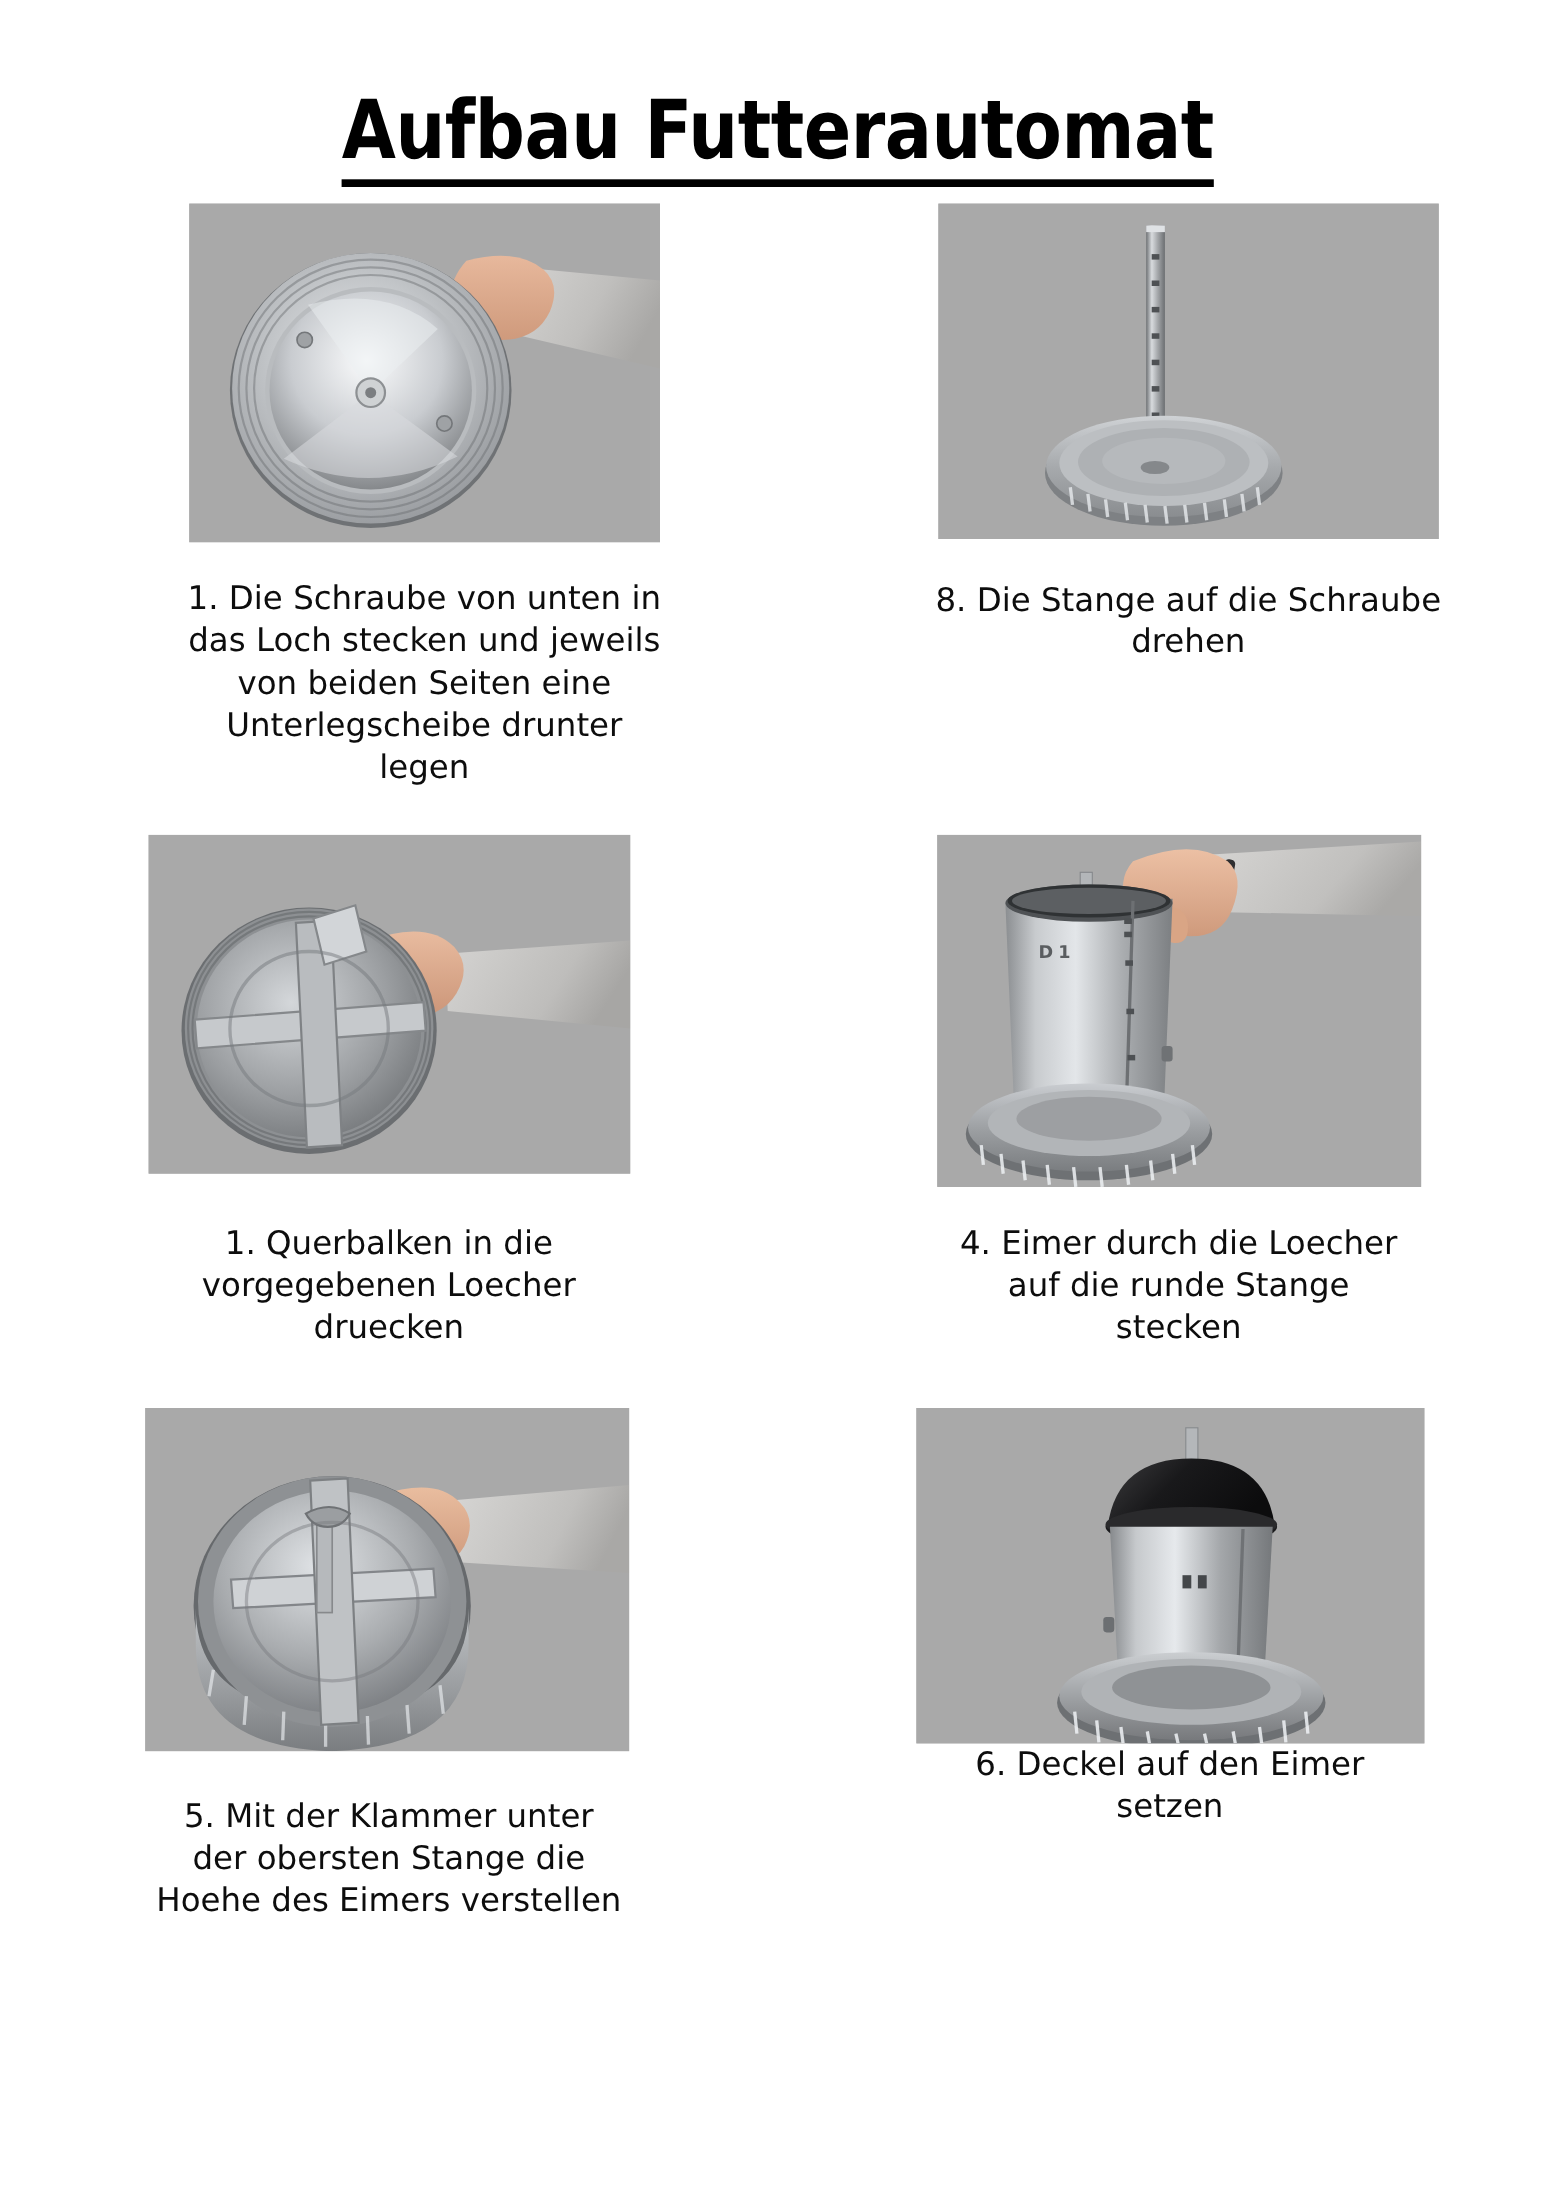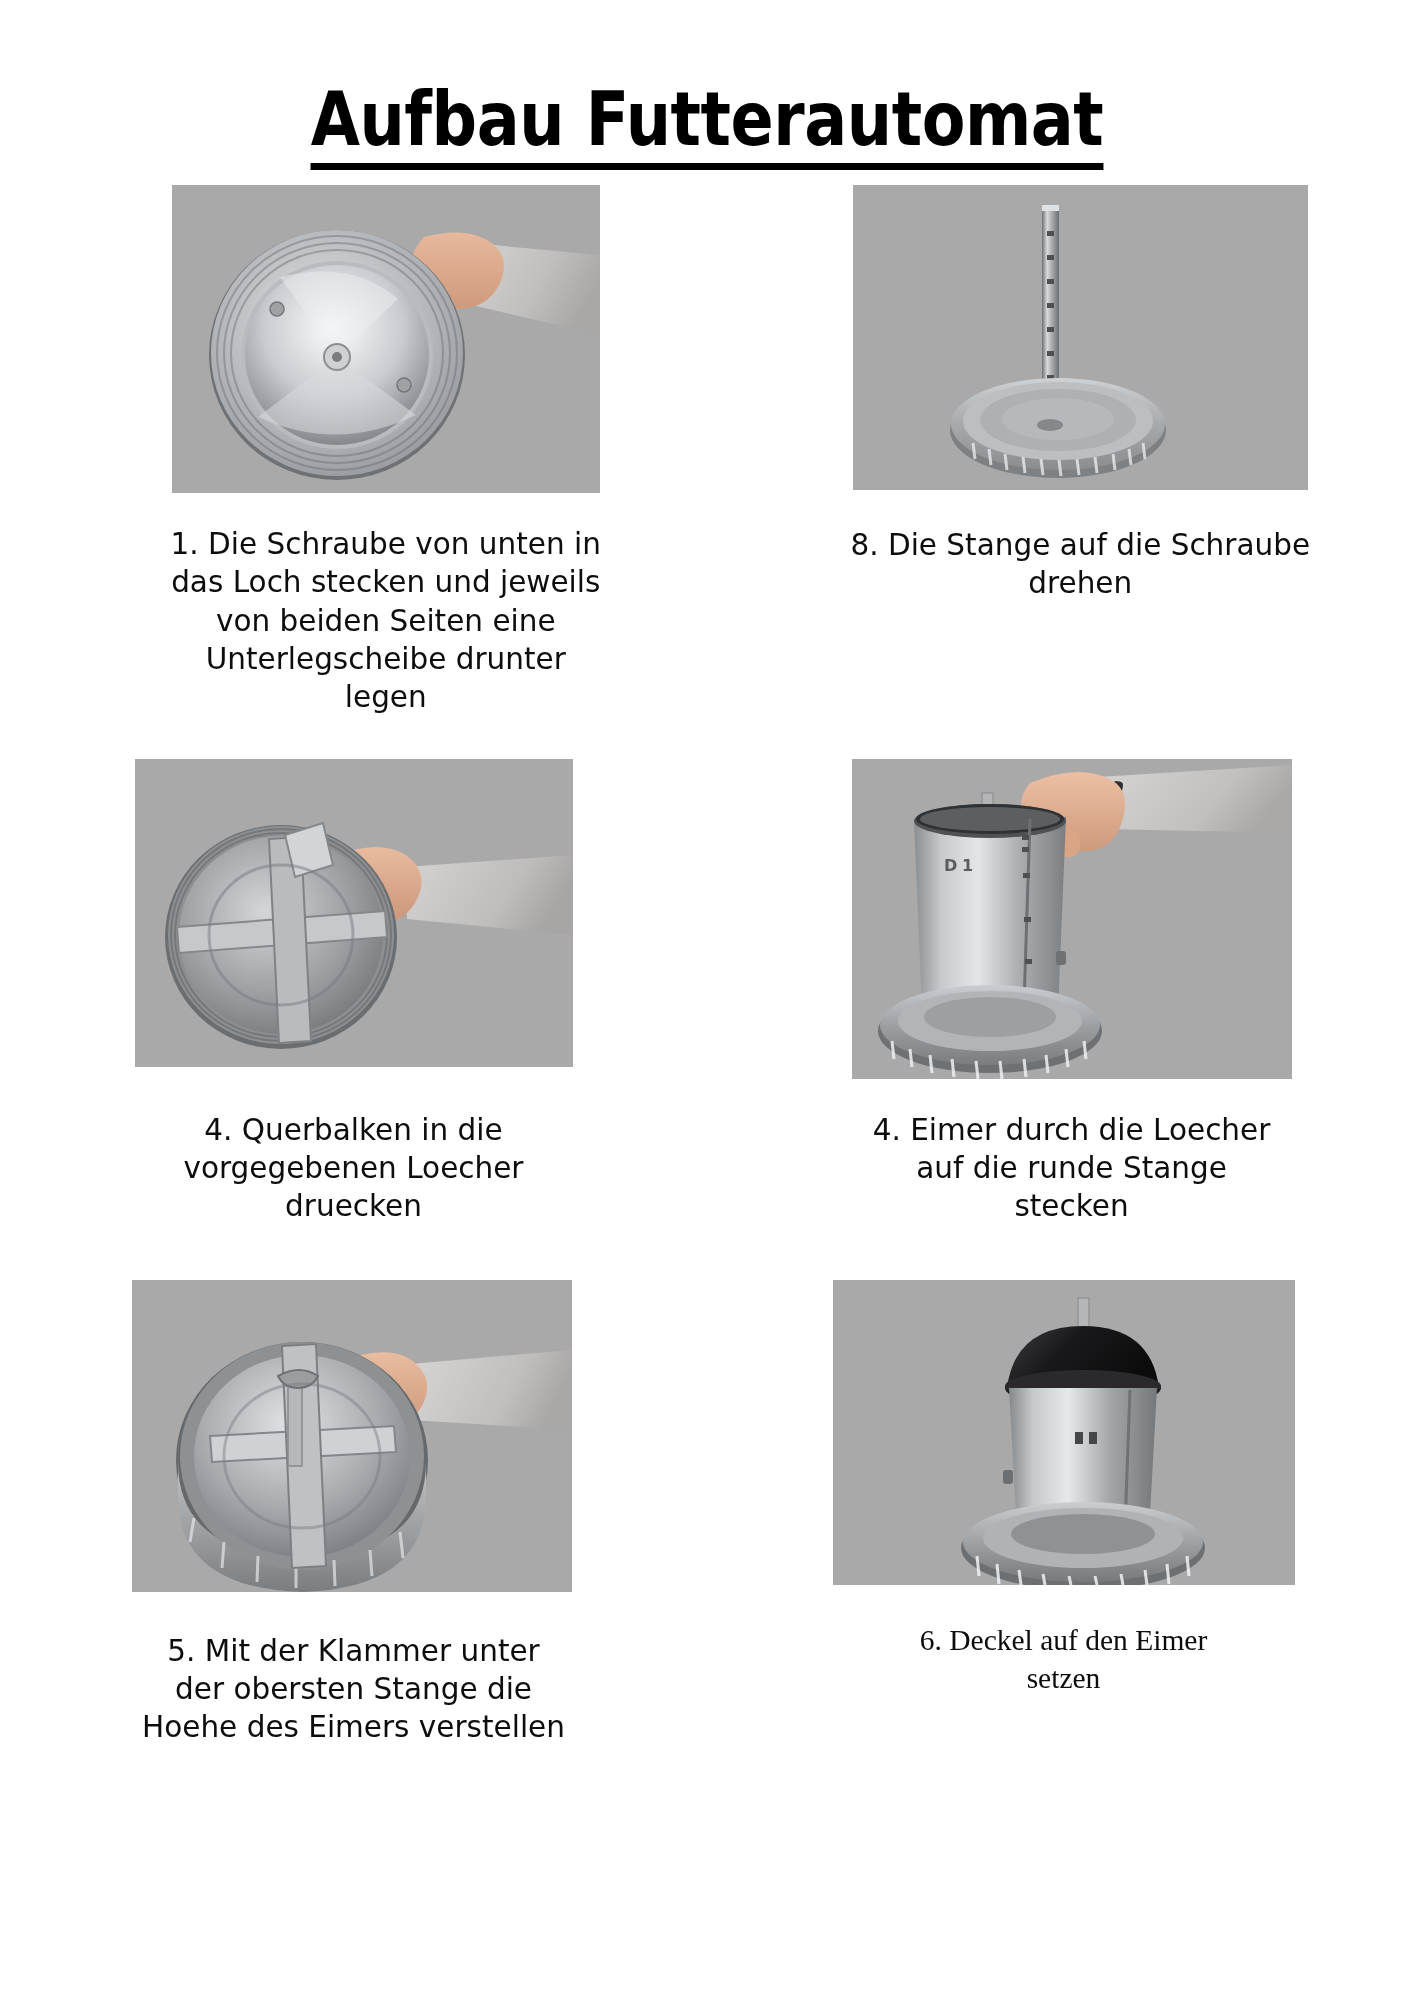--- a/index.html
+++ b/index.html
@@ -83,21 +83,21 @@
   #step-3 .photo-frame { width: 438px; height: 308px; margin-left: 0px; }
   #step-3 .step-caption { width: 440px; margin-top: 44px; }
 
   #step-4 .photo-frame { width: 440px; height: 320px; margin-left: 22px; }
   #step-4 .step-caption { width: 450px; margin-top: 32px; margin-left: 22px; }
 
   #step-5 .photo-frame { width: 440px; height: 312px; margin-left: -4px; }
   #step-5 .step-caption { width: 470px; margin-top: 40px; }
 
   #step-6 .photo-frame { width: 462px; height: 305px; margin-left: 6px; }
-  #step-6 .step-caption { width: 450px; margin-top: 36px; margin-left: 6px; font-family: Liberation Serif, serif;}
+  #step-6 .step-caption { width: 450px; margin-left: 6px;}
 
   .row-1 { margin-top: 0px; padding-left: 43px; }
   .row-2 { margin-top: 42px; }
   .row-3 { margin-top: 54px; }
 </style>
 </head>
 <body>
 
 <h1 class="page-title">
   <span>Aufbau Futterautomat</span>
@@ -260,21 +260,21 @@
           </g>
 
           <path d="M42 168 L250 152 L252 178 L44 194 Z" fill="#c6c9cc" stroke="#85888b" stroke-width="2"></path>
 
           <path d="M134 80 L166 78 L176 282 L144 284 Z" fill="#b9bcbf" stroke="#7f8285" stroke-width="2"></path>
           <path d="M150 76 L188 64 L198 106 L160 118 Z" fill="#d2d5d8" stroke="#85888b" stroke-width="2"></path>
 
           <ellipse cx="146" cy="176" rx="72" ry="70" fill="none" stroke="#767a7d" stroke-width="3" opacity="0.5"></ellipse>
         </svg>
       </div>
-      <div class="step-caption">4. Querbalken in die
+      <div class="step-caption">1. Querbalken in die
 vorgegebenen Loecher
 druecken</div>
     </div>
 
     <div class="step" id="step-4">
       <div class="photo-frame">
         <svg width="440" height="320" viewBox="0 0 440 320" xmlns="http://www.w3.org/2000/svg">
           <defs>
             <linearGradient id="g4body" x1="0" y1="0" x2="1" y2="0">
               <stop offset="0%" stop-color="#8b8e91"></stop>

